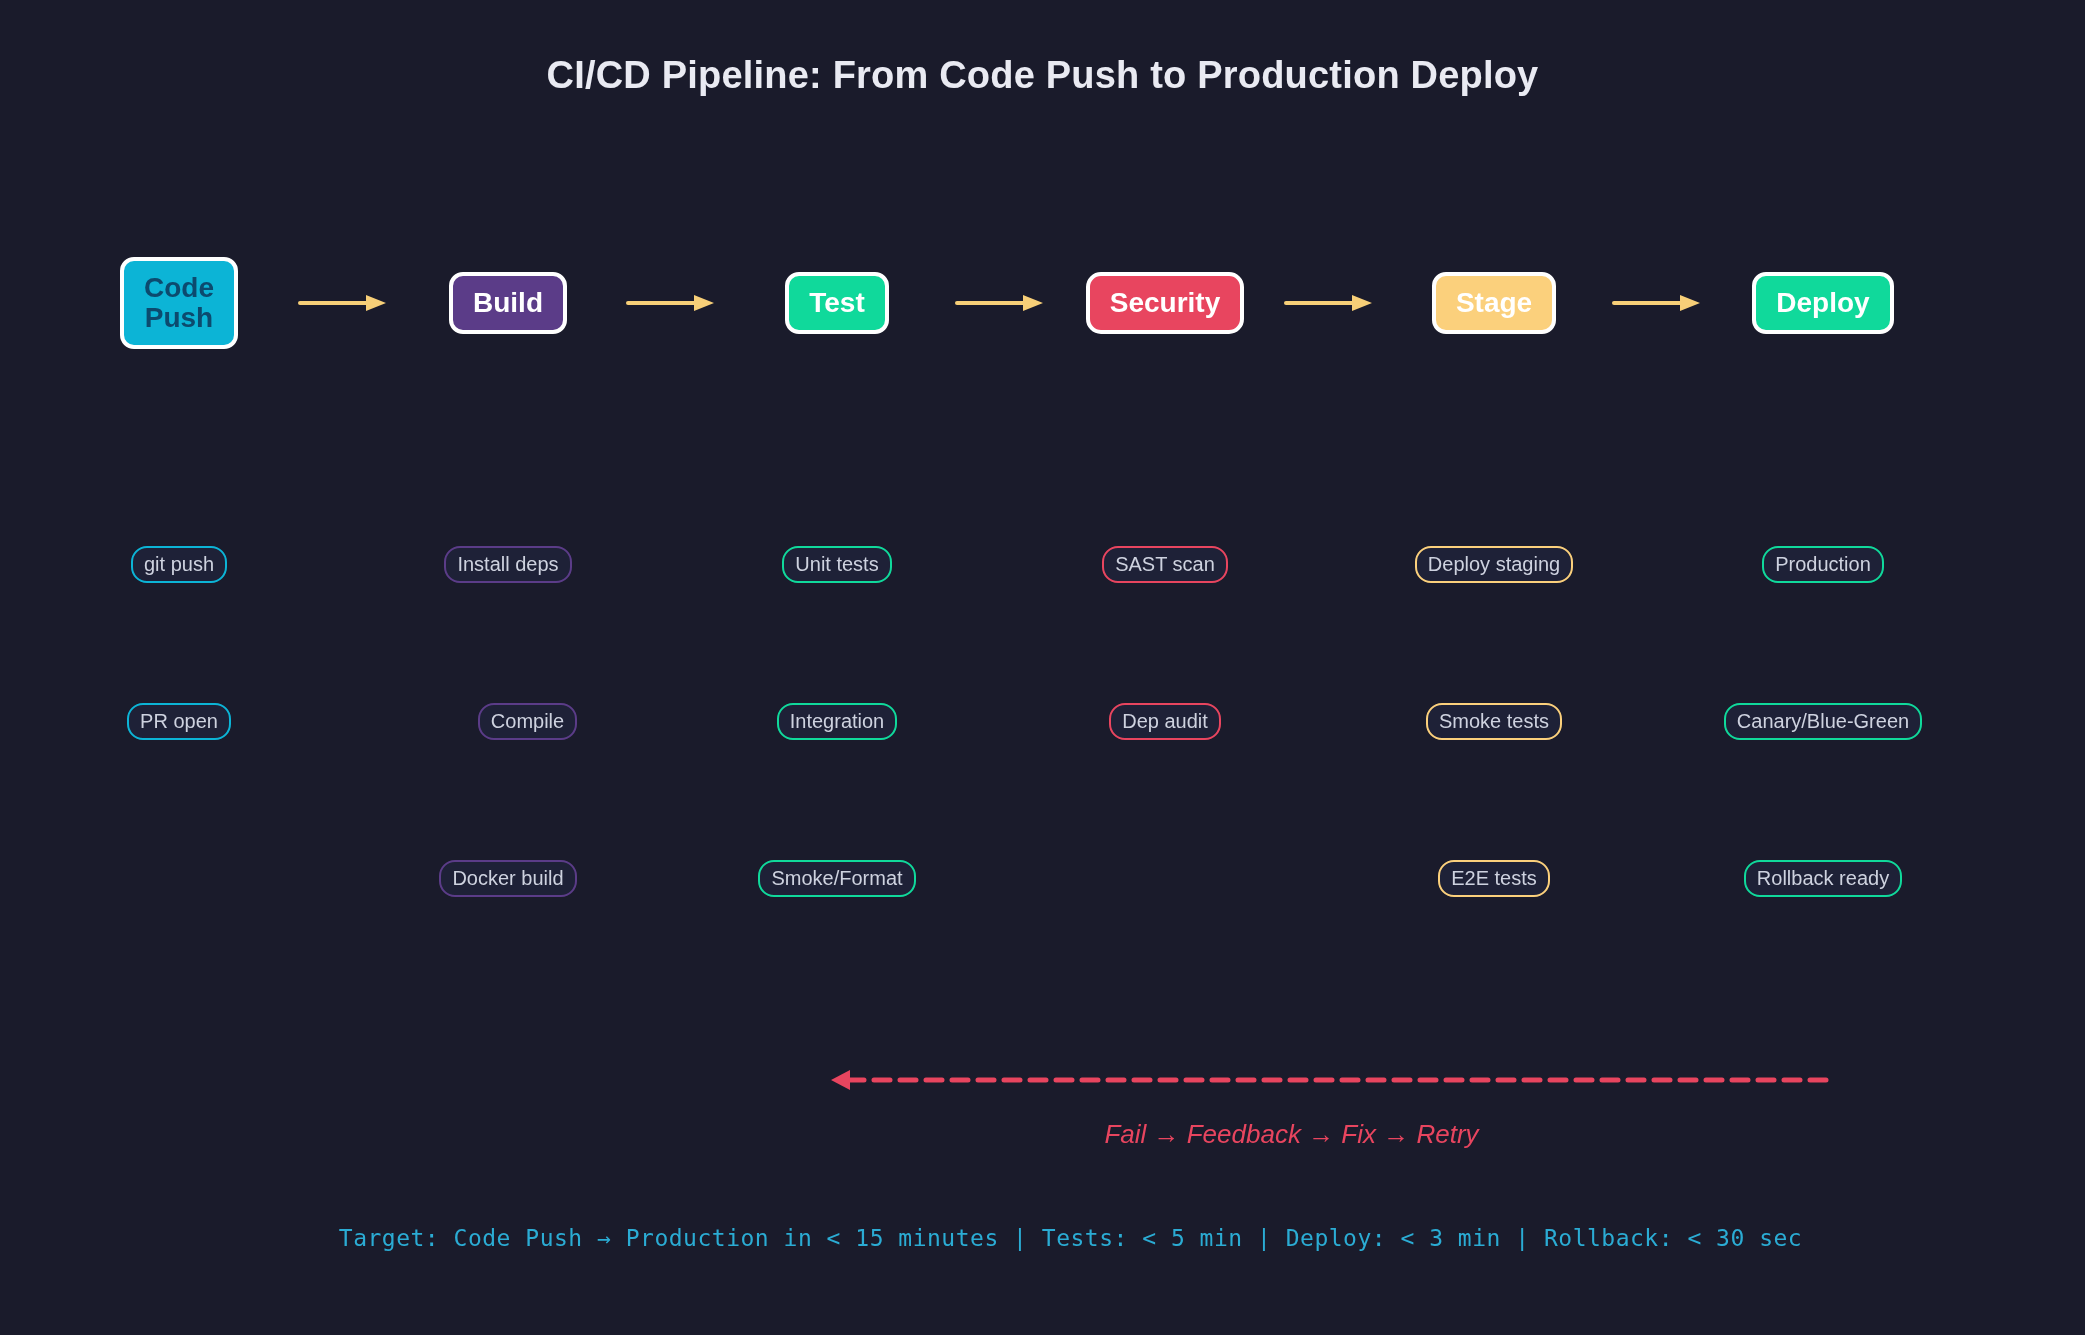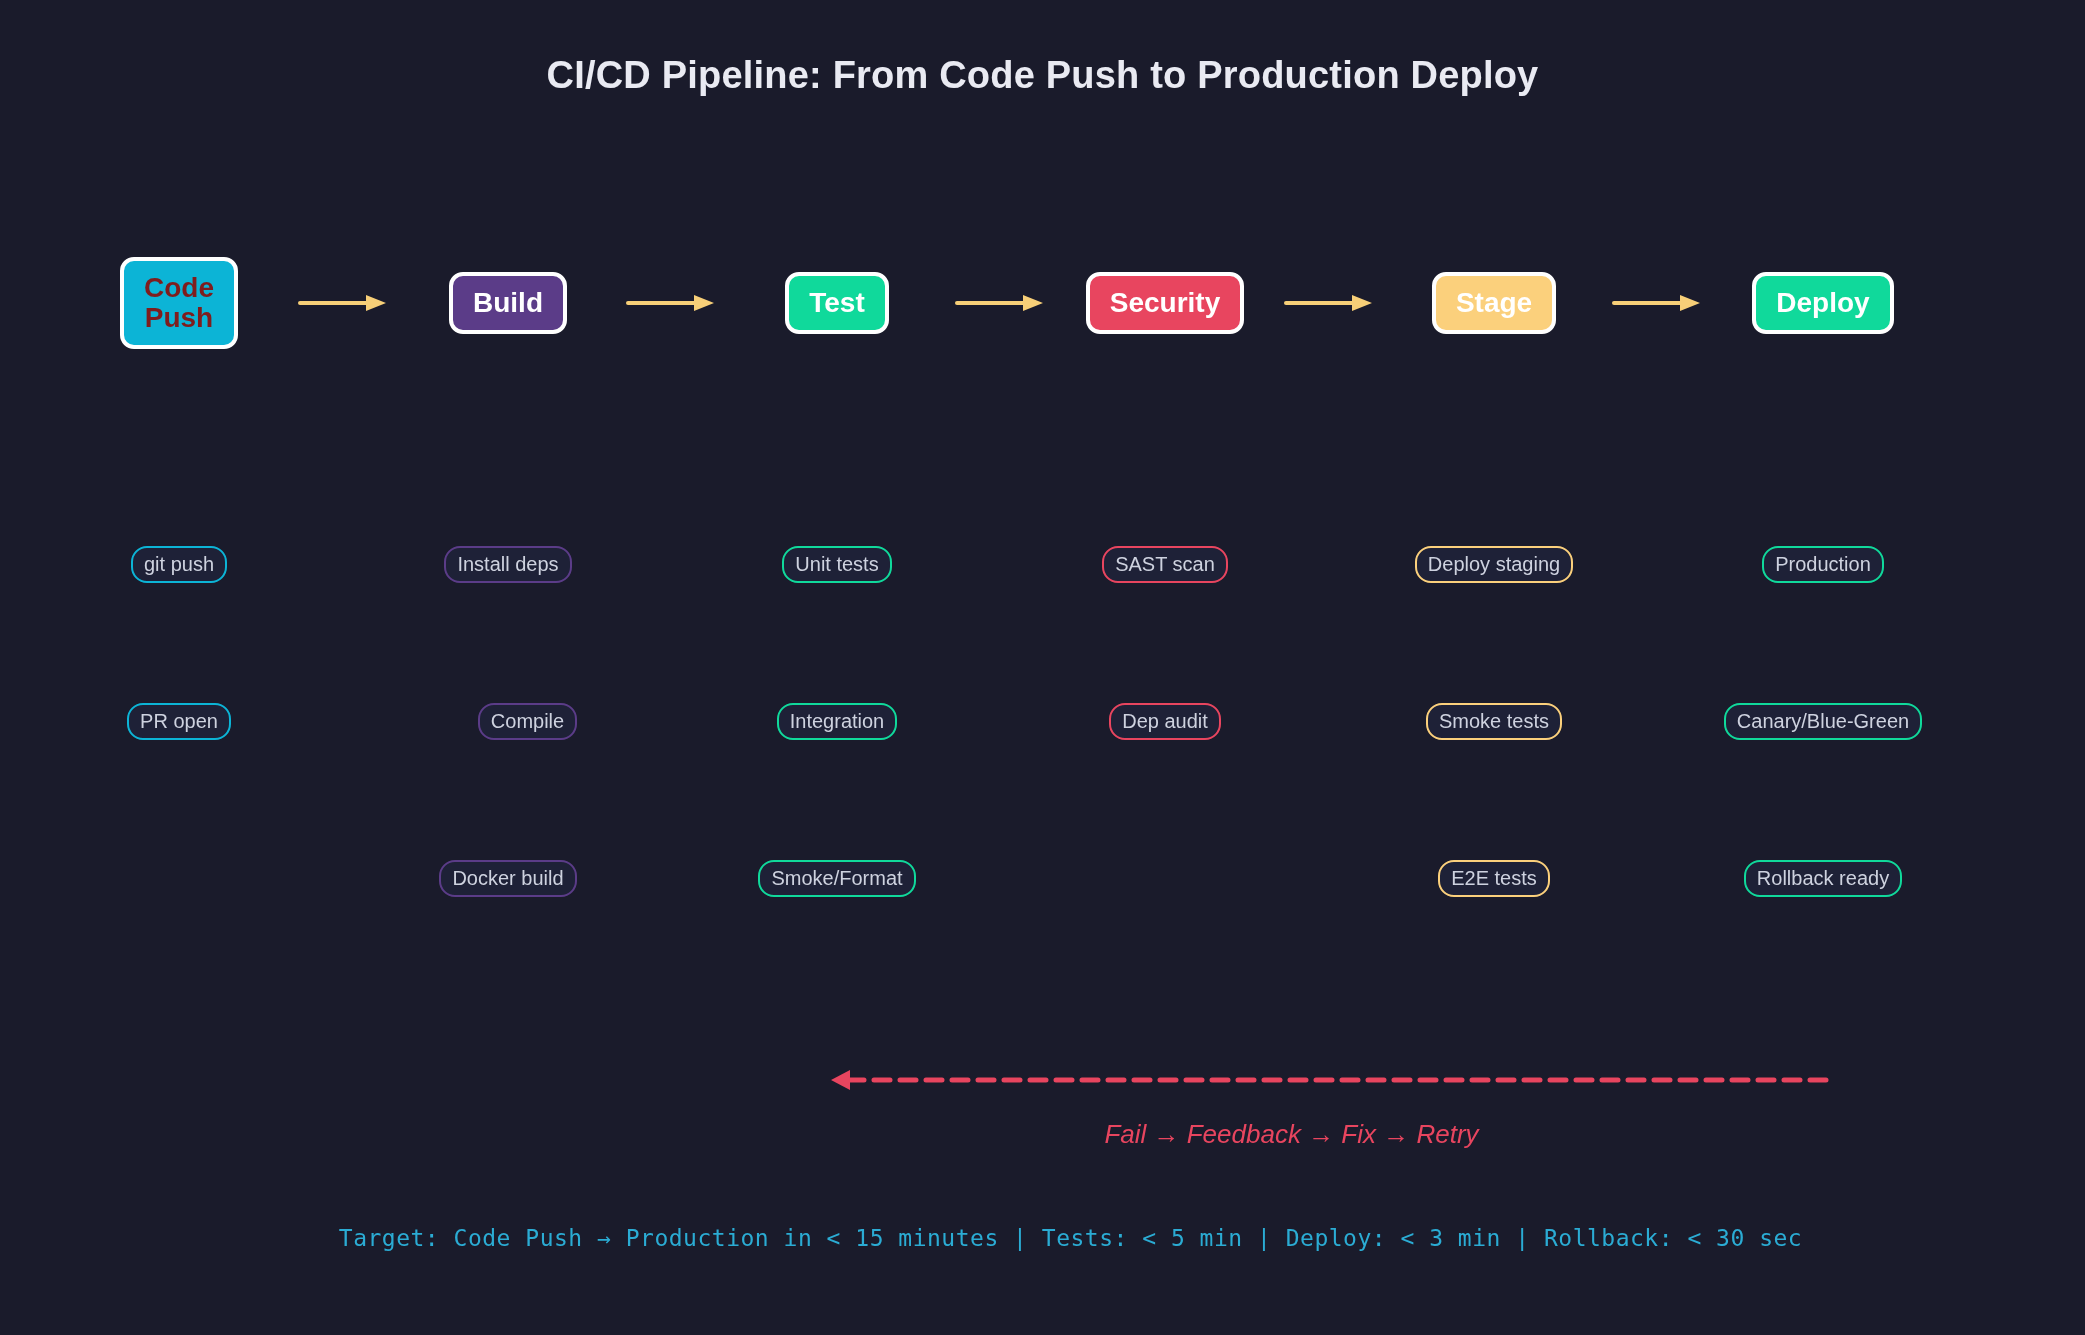--- a/index.html
+++ b/index.html
@@ -137,31 +137,31 @@
     padding-left: 28px;
   }
 </style>
 </head>
 <body>
 
 <div id="diagram-title">CI/CD Pipeline: From Code Push to Production Deploy</div>
 
 <div id="pipeline-row">
     <div class="stage-cell" style="left: 49px; width: 260px;">
-      <div class="stage-box" style="background: rgb(12, 180, 214); color: #7f1d1d;">Code
+      <div class="stage-box" style="background: rgb(12, 180, 214); color: #0c4a6e;">Code
 Push</div>
     </div>
     <div class="stage-cell" style="left: 378px; width: 260px;">
       <div class="stage-box" style="background: rgb(91, 60, 136); color: rgb(255, 255, 255);">Build</div>
     </div>
     <div class="stage-cell" style="left: 707px; width: 260px;">
       <div class="stage-box" style="background: rgb(16, 217, 155); color: rgb(255, 255, 255);">Test</div>
     </div>
     <div class="stage-cell" style="left: 1035px; width: 260px;">
-      <div class="stage-box" style="background: rgb(232, 69, 95); color: rgb(255, 255, 255);">Security</div>
+      <div class="stage-box" style="background: rgb(232, 69, 95); color: rgb(255, 255, 255); border-radius: 15px;">Security</div>
     </div>
     <div class="stage-cell" style="left: 1364px; width: 260px;">
       <div class="stage-box" style="background: rgb(251, 208, 124); color: rgb(255, 255, 255);">Stage</div>
     </div>
     <div class="stage-cell" style="left: 1693px; width: 260px;">
       <div class="stage-box" style="background: rgb(16, 217, 155); color: rgb(255, 255, 255);">Deploy</div>
     </div>
     <div class="stage-arrow" style="left: 298px; width: 90px;">
       <svg width="90" height="22" viewBox="0 0 90 22">
         <line x1="2" y1="11" x2="70" y2="11" stroke="#f7cf78" stroke-width="4" stroke-linecap="round"></line>

